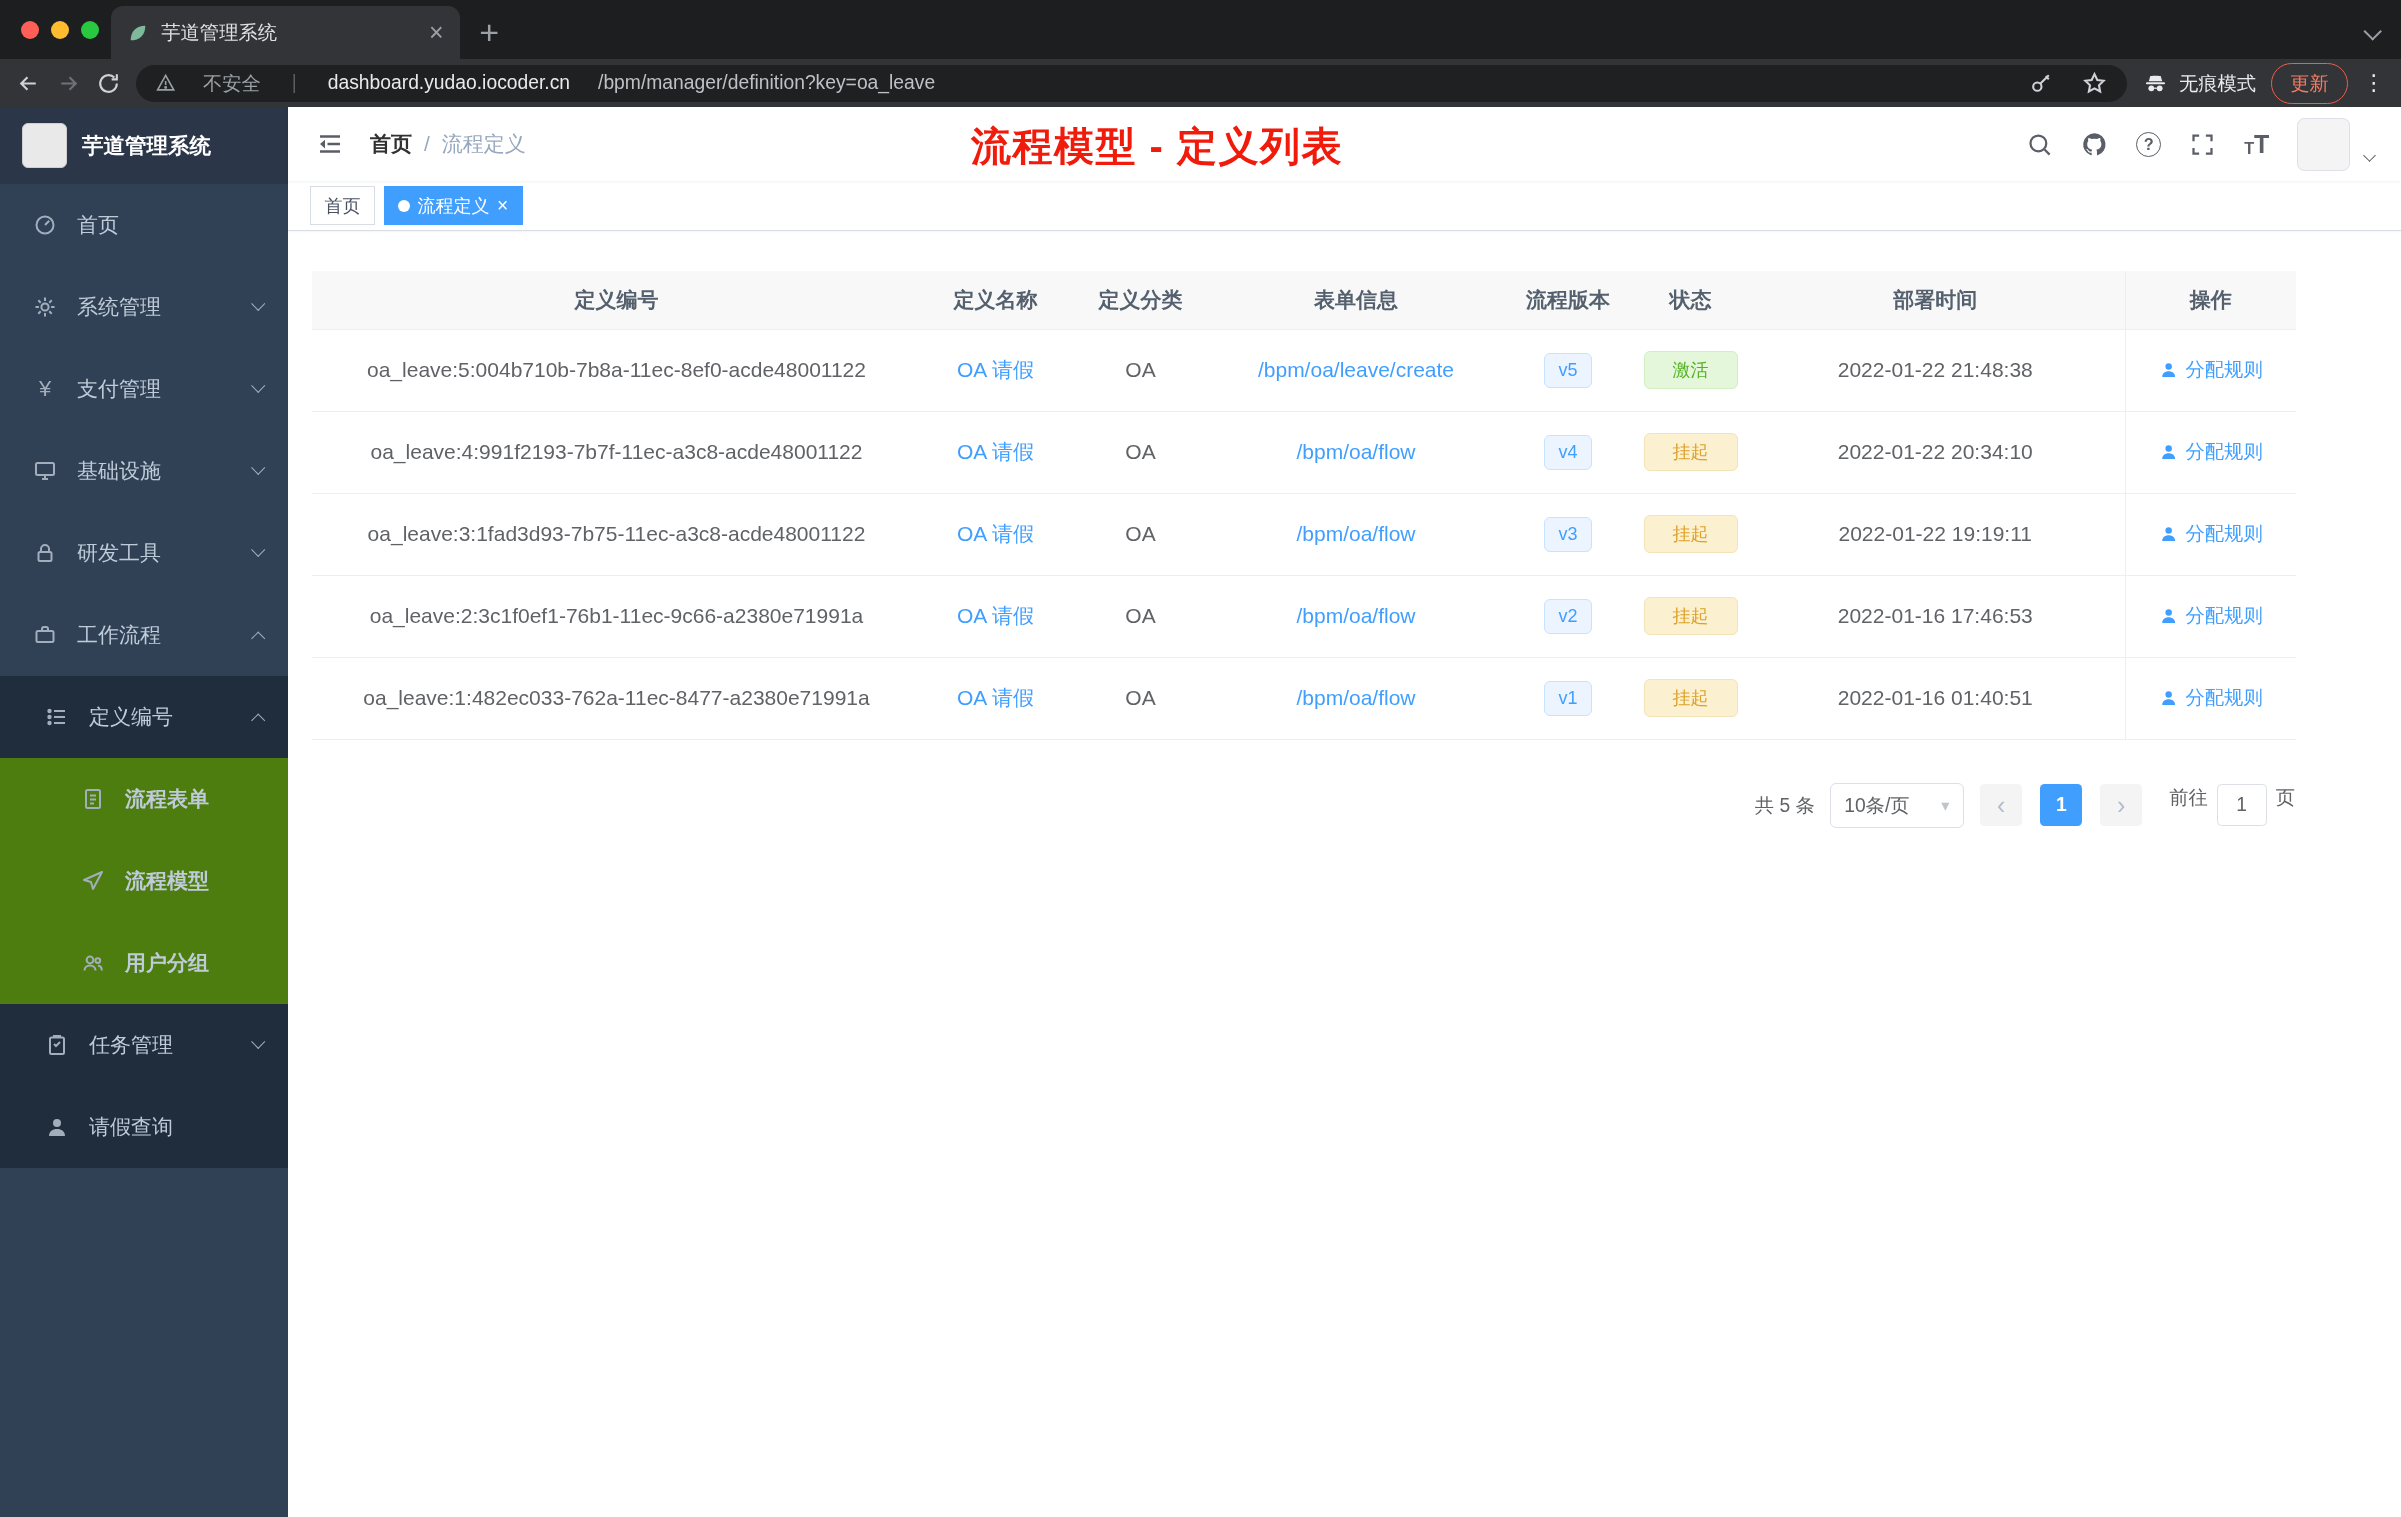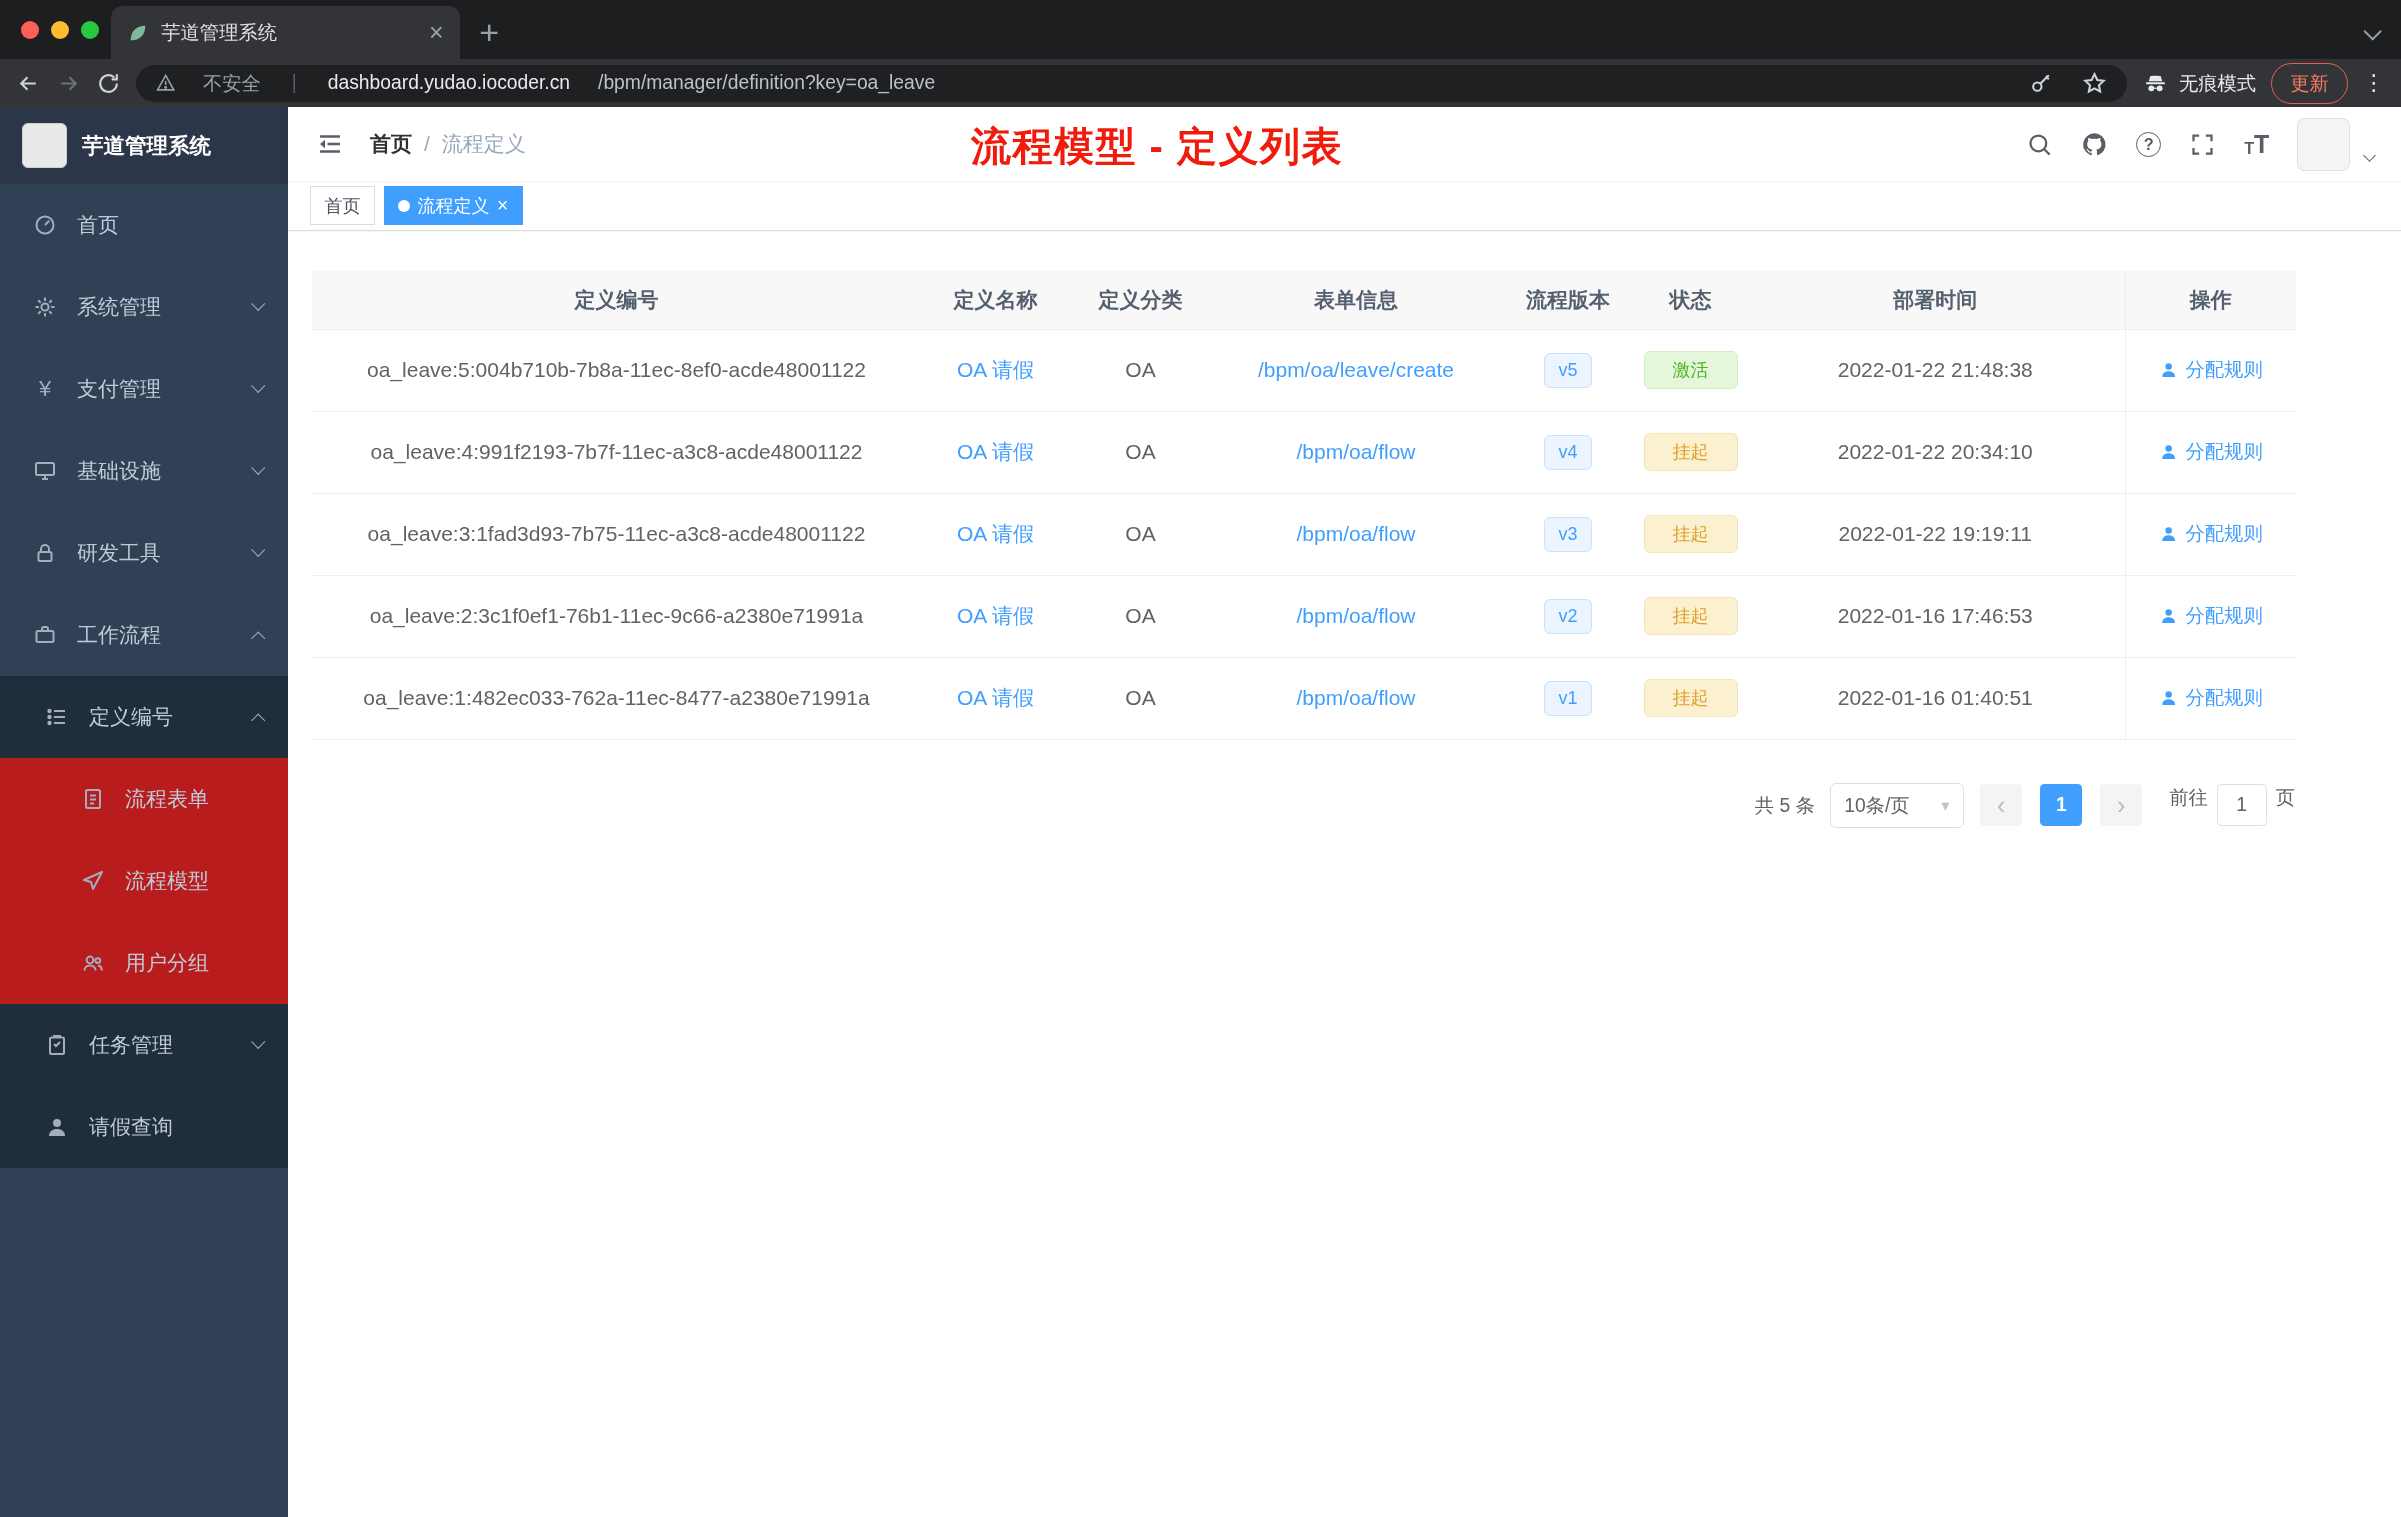--- a/index.html
+++ b/index.html
@@ -46,21 +46,21 @@
   .logo-title { color:#fff; font-size:21.5px; font-weight:bold; white-space:nowrap; }
   .menu-item { height:82px; display:flex; align-items:center; padding:0 25px 0 31px; font-size:21px; cursor:pointer; }
   .mi-icon { width:28px; margin-right:18px; color:#a3aebd; display:flex; justify-content:center; font-size:22px; }
   .mi-icon svg { width:24px; height:24px; }
   .mi-label { white-space:nowrap; }
   .chev { width:10.4px; height:10.4px; border-right:1.5px solid #a3aebd; border-bottom:1.5px solid #a3aebd;
           display:inline-block; margin-left:auto; }
   .chev.down { transform:rotate(45deg) translate(-2.2px,-2.2px); }
   .chev.up { transform:rotate(-135deg) translate(-2.2px,-2.2px); }
   .lv2 { padding-left:43px; background:#1f2d3d; }
-  .lv3 { padding-left:79px; background:#b91c1c; }
+  .lv3 { padding-left:79px; background:#4d7c0f;font-weight:bold; }
 
   .main { flex:1; display:flex; flex-direction:column; background:#fff; position:relative; min-width:0; }
 
   
   .navbar { height:74px; display:flex; align-items:center; padding:0 27px; box-shadow:0 0.7px 3px rgba(0,21,41,.08); position:relative; z-index:2; background:#fff; }
   .hamburger { color:#5a5e66; margin-right:25px; }
   .hamburger svg { width:30px; height:30px; }
   .crumb { font-size:21px; display:flex; align-items:center; gap:12px; }
   .crumb-home { color:#303133; font-weight:bold; }
   .crumb-sep { color:#97a8be; }

